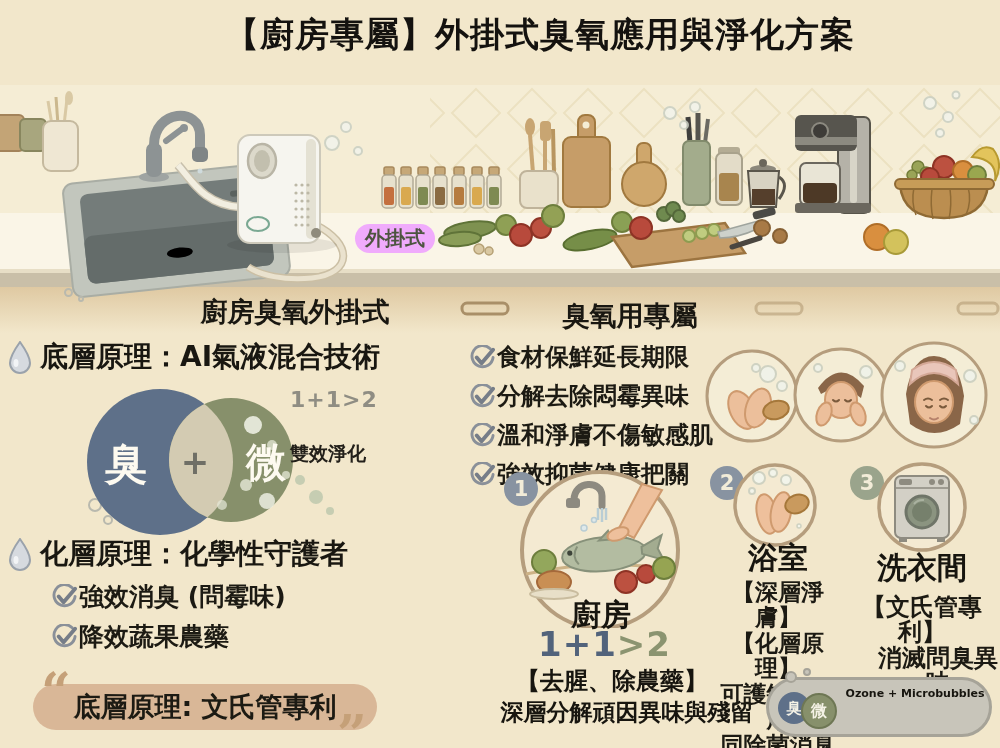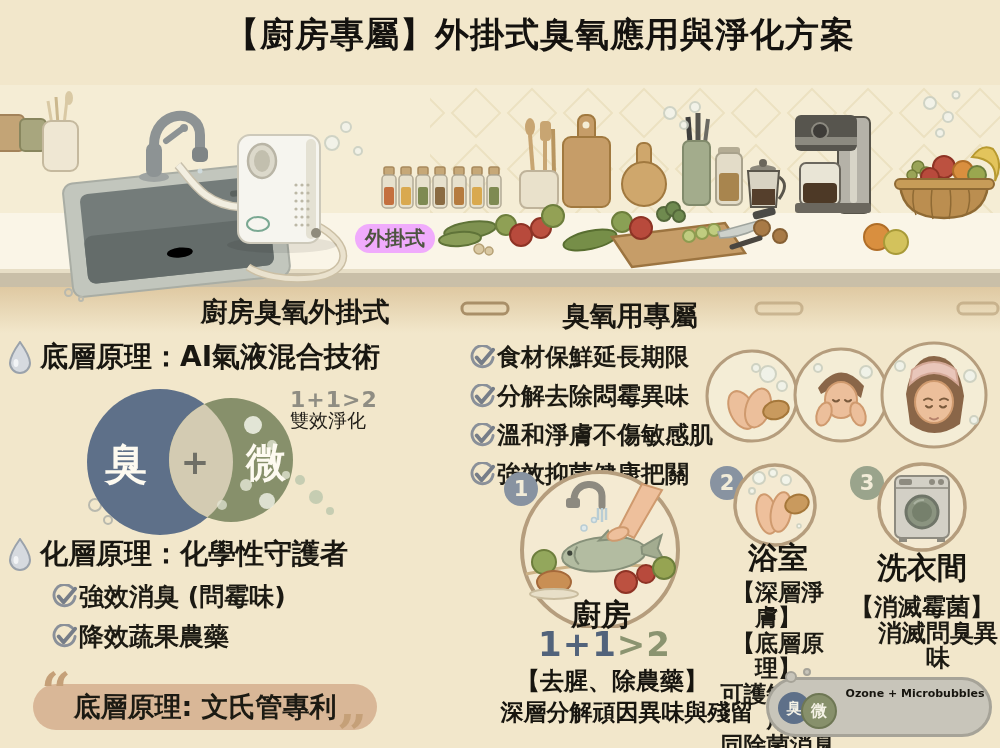--- a/index.html
+++ b/index.html
@@ -8,21 +8,21 @@
   .abs { position:absolute; }
   .title { top:12px; left:0; width:100%; text-align:center; font-size:34px; font-weight:800; letter-spacing:1px; color:#14120f;margin-left:40px; }
   .col-header { font-size:27px; font-weight:800; text-align:center; color:#191711; }
   .principle { display:flex; align-items:center; gap:8px; font-size:28px; font-weight:800; color:#191711; }
   .check-row { display:flex; align-items:center; gap:2px; font-weight:800; color:#1c1a13; }
   .left-checks .check-row { font-size:25px; margin-bottom:7px; }
   .right-checks .check-row { font-size:24px; margin-bottom:7px; }
   .check-icon { width:25px; height:25px; flex:0 0 auto; }
   .formula-note { line-height:1.05; }
   .formula-note .f1 { font-size:22px; font-weight:800; color:#8f8d83; letter-spacing:1px; }
-  .formula-note .f2 { font-size:19px; font-weight:400; color:#23201a; }
+  .formula-note .f2 { font-size:19px; font-weight:700; color:#23201a;margin-top:33px; }
   .quote-pill { width:344px; height:46px; background:#d9b797; border-radius:23px; display:flex; align-items:center; justify-content:center; font-size:27px; font-weight:800; color:#1c1a13; }
   .quote-mark { position:absolute; font-family:"DejaVu Serif","Liberation Serif",serif; font-size:52px; font-weight:bold; color:#c5a078; line-height:1; }
   .badge { width:34px; height:34px; border-radius:50%; display:flex; align-items:center; justify-content:center; font-size:21px; font-weight:800; color:#f2ecd8; }
   .badge-blue { background:#8893a1; }
   .badge-green { background:#9aa48c; }
   .uc-name { font-size:30px; font-weight:800; text-align:center; color:#17150f; }
   .uc-line { font-size:23px; font-weight:800; text-align:center; color:#1c1a13; line-height:25px; margin-top:1px; }
   .uc1-formula { font-size:34px; font-weight:800; text-align:center; letter-spacing:1px; }
   .f-blue { color:#52637b; }
   .f-green { color:#8b9470; }
@@ -468,21 +468,21 @@
     <ellipse cx="68" cy="42" rx="12" ry="9" fill="#c99a5e" stroke="#a5773a" stroke-width="2" transform="rotate(-20 68 42)"></ellipse>
     <circle cx="30" cy="16" r="6" fill="#f2f4ea" stroke="#cfd2c2" stroke-width="2"></circle>
     <circle cx="44" cy="11" r="4" fill="#f2f4ea" stroke="#cfd2c2" stroke-width="2"></circle>
     <circle cx="57" cy="18" r="5" fill="#f2f4ea" stroke="#cfd2c2" stroke-width="2"></circle>
     <circle cx="23" cy="29" r="3" fill="#f2f4ea" stroke="#cfd2c2" stroke-width="2"></circle>
     <circle cx="70" cy="64" r="2" fill="#f2f4ea" stroke="#cfd2c2" stroke-width="1.5"></circle>
   </svg>
   <div class="abs" style="left:712px;top:538px;width:132px;">
     <div class="uc-name">浴室</div>
     <div class="uc-line">【深層淨膚】</div>
-    <div class="uc-line">【底層原理】</div>
+    <div class="uc-line">【化層原理】</div>
     <div class="uc-line">可護敏感肌用</div>
     <div class="uc-line">同除菌消臭</div>
   </div>
 
   <div class="abs badge badge-green" style="left:850px;top:466px;">
       <span>3</span>
     </div>
   <svg class="abs" style="left:866px;top:462px;" width="112" height="92" viewBox="0 0 112 92">
     <circle cx="56" cy="45" r="43" fill="#f4ead2" stroke="#b59d7d" stroke-width="3.5"></circle>
     <g>
@@ -493,21 +493,21 @@
         <circle cx="75" cy="20" r="3" fill="#8e8b80"></circle>
       <circle cx="56" cy="50" r="16" fill="#8b9480" stroke="#6f7568" stroke-width="3"></circle>
       <circle cx="56" cy="50" r="10" fill="#76806c"></circle>
       <path d="M48,42 a11,11 0 0,1 10,-4" fill="none" stroke="#aab2a0" stroke-width="2"></path>
       <rect x="33" y="76" width="8" height="4" fill="#8e8b80"></rect>
         <rect x="71" y="76" width="8" height="4" fill="#8e8b80"></rect>
     </g>
   </svg>
   <div class="abs" style="left:845px;top:548px;width:154px;">
     <div class="uc-name">洗衣間</div>
-    <div class="uc-line" style="font-size:24px;margin-top:6px;">【消滅霉菌】</div>
+    <div class="uc-line" style="font-size:24px;margin-top:6px;">【文氏管專利】</div>
     <div class="uc-line" style="font-size:24px;margin-left:32px;">消滅問臭異味</div>
   </div>
 
   <div class="abs footer-badge" style="left:766px;top:677px;">
     <div class="deco-bubble" style="left:16px;top:-9px;width:12px;height:12px;border-color:#a6a398;background:#c8c5ba;"></div>
     <div class="deco-bubble" style="left:34px;top:-12px;width:8px;height:8px;border-color:#a6a398;background:#c8c5ba;"></div>
     <div class="fb-circle fb-blue">
         <span>臭</span>
       </div>
     <div class="fb-circle fb-green">

